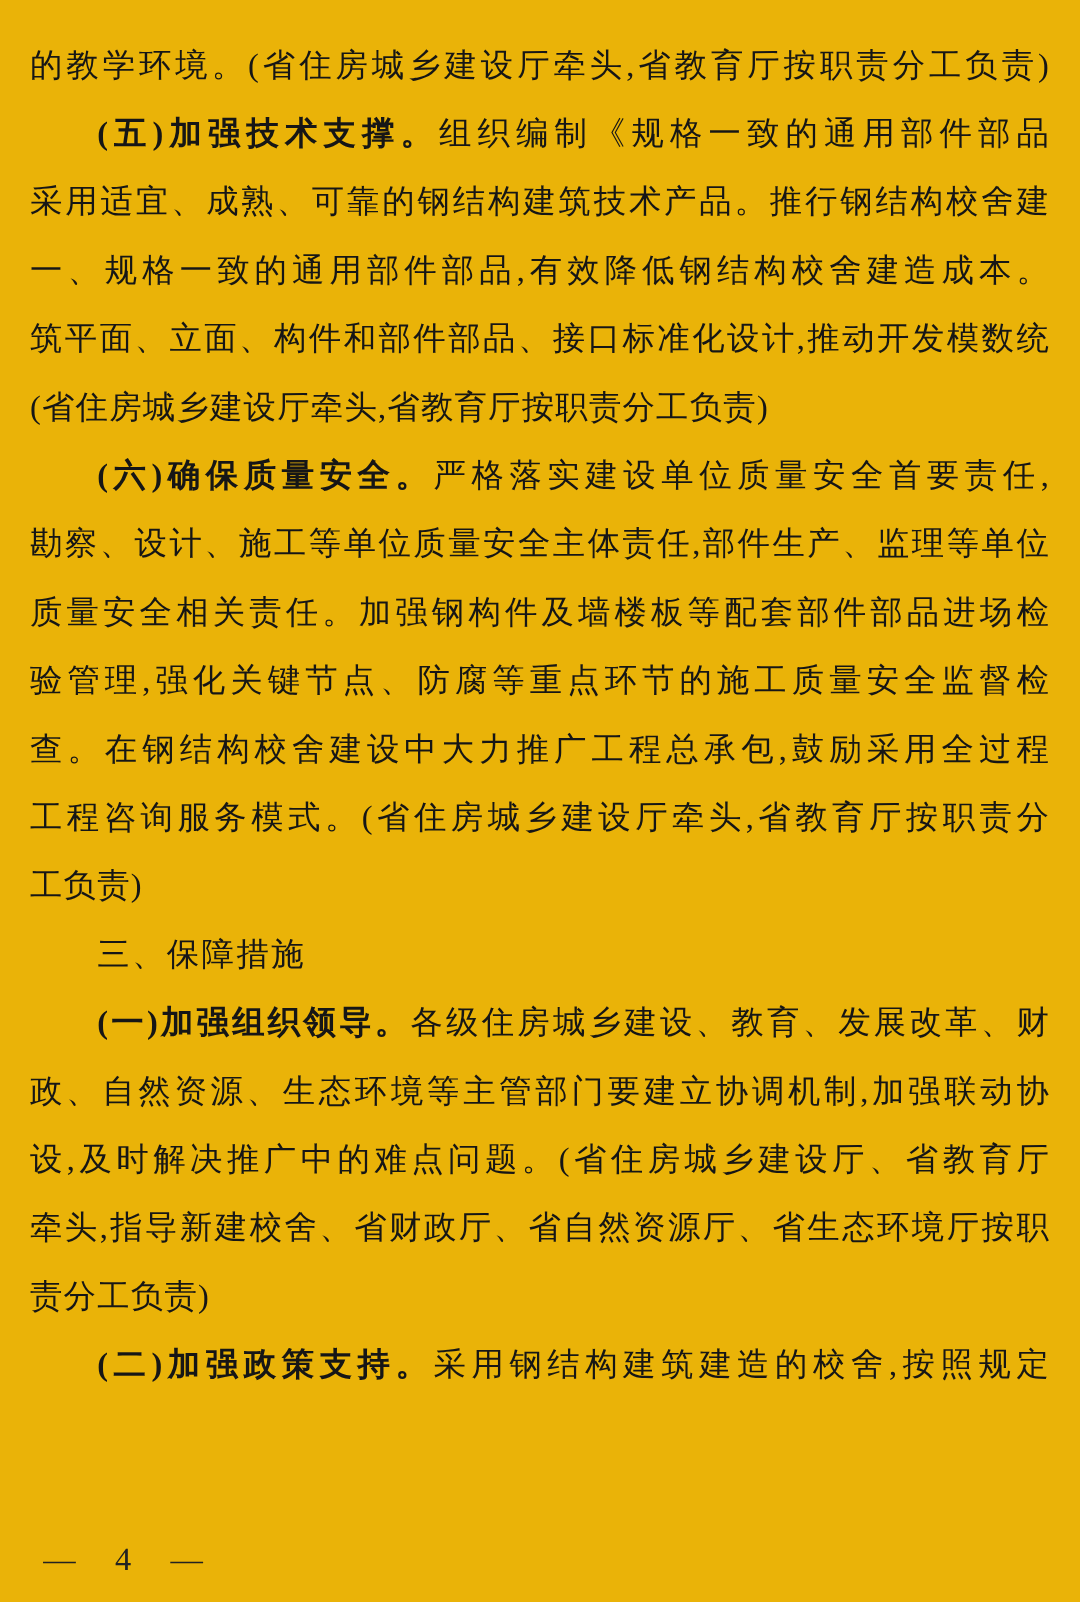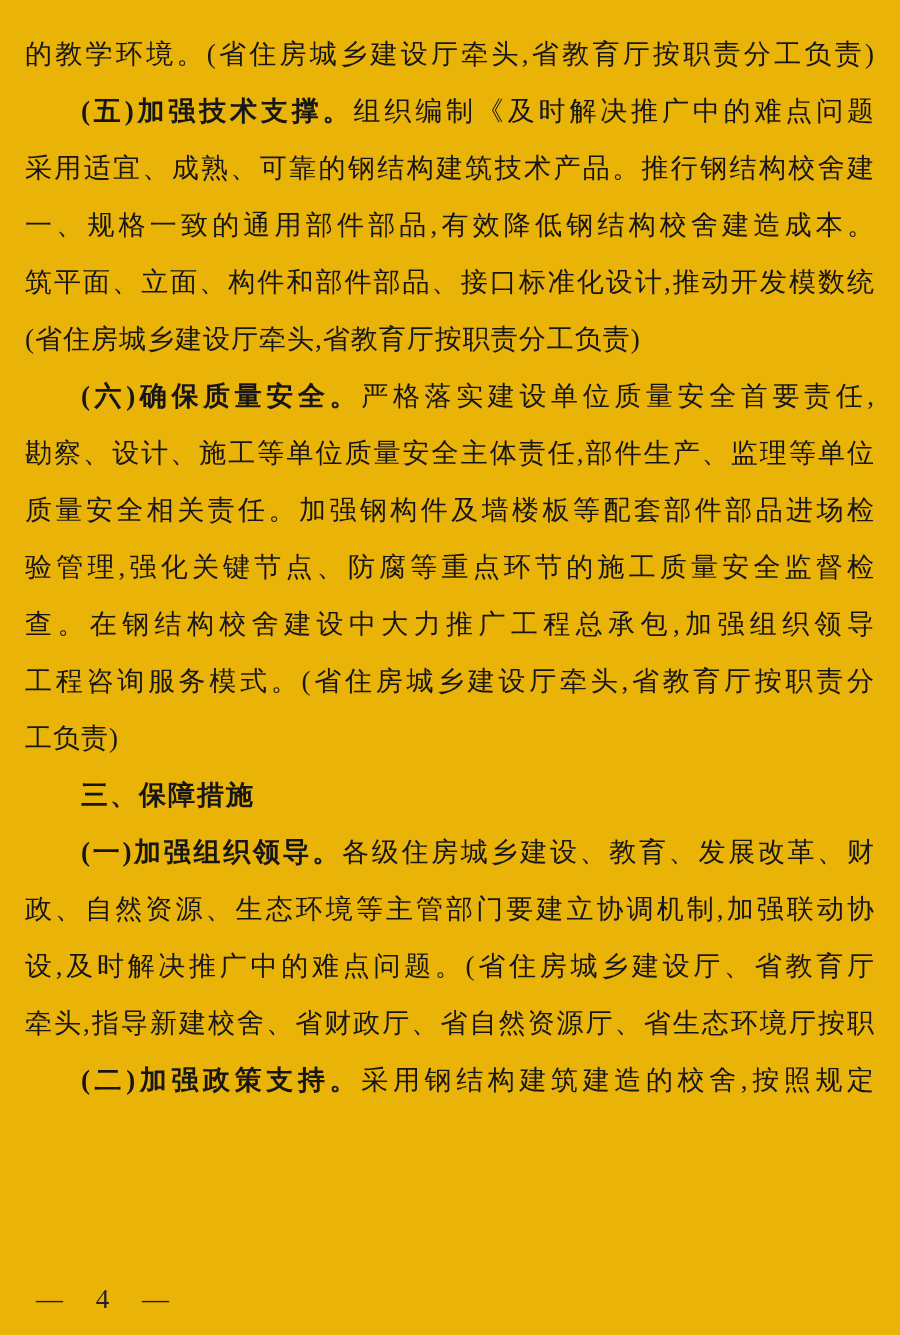--- a/index.html
+++ b/index.html
@@ -36,76 +36,77 @@
     text-align-last: justify;
     text-justify: inter-character;
   }
   .line.indent {
     text-indent: 56px;
   }
   .b {
     font-weight: bold;
   }
   .heading .b, .heading .r {
-    font-weight: bold;
+    font-weight: normal;
     letter-spacing: 2px;
   }
   .footer {
     position: absolute;
     left: 36px;
     top: 1284px;
     font-size: 27px;
     letter-spacing: 6px;
     word-spacing: 14px;
     color: #222222;
   }
 </style>
 </head>
 <body>
 
 <div class="page">
   <div class="doc">
 
     <div class="line justify"><span class="b"></span><span class="r">的教学环境。(省住房城乡建设厅牵头,省教育厅按职责分工负责)</span></div>
 
-    <div class="line justify indent"><span class="b">(五)加强技术支撑。</span><span class="r">组织编制《及时解决推广中的难点问题</span></div>
+    <div class="line justify indent"><span class="b">(五)加强技术支撑。</span><span class="r">组织编制《规格一致的通用部件部品</span></div>
 
 
     <div class="line justify"><span class="b"></span><span class="r">采用适宜、成熟、可靠的钢结构建筑技术产品。推行钢结构校舍建</span></div>
 
     <div class="line justify"><span class="b"></span><span class="r">一、规格一致的通用部件部品,有效降低钢结构校舍建造成本。</span></div>
 
     <div class="line justify"><span class="b"></span><span class="r">筑平面、立面、构件和部件部品、接口标准化设计,推动开发模数统</span></div>
 
     <div class="line"><span class="b"></span><span class="r">(省住房城乡建设厅牵头,省教育厅按职责分工负责)</span></div>
 
     <div class="line justify indent"><span class="b">(六)确保质量安全。</span><span class="r">严格落实建设单位质量安全首要责任,</span></div>
 
     <div class="line justify"><span class="b"></span><span class="r">勘察、设计、施工等单位质量安全主体责任,部件生产、监理等单位</span></div>
 
     <div class="line justify"><span class="b"></span><span class="r">质量安全相关责任。加强钢构件及墙楼板等配套部件部品进场检</span></div>
 
     <div class="line justify"><span class="b"></span><span class="r">验管理,强化关键节点、防腐等重点环节的施工质量安全监督检</span></div>
 
-    <div class="line justify"><span class="b"></span><span class="r">查。在钢结构校舍建设中大力推广工程总承包,加强组织领导</span></div>
+    <div class="line justify"><span class="b"></span><span class="r">查。在钢结构校舍建设中大力推广工程总承包,鼓励采用全过程</span></div>
 
     <div class="line justify"><span class="b"></span><span class="r">工程咨询服务模式。(省住房城乡建设厅牵头,省教育厅按职责分</span></div>
 
     <div class="line"><span class="b"></span><span class="r">工负责)</span></div>
 
     <div class="line heading indent"><span class="b">三、保障措施</span><span class="r"></span></div>
 
     <div class="line justify indent"><span class="b">(一)加强组织领导。</span><span class="r">各级住房城乡建设、教育、发展改革、财</span></div>
 
     <div class="line justify"><span class="b"></span><span class="r">政、自然资源、生态环境等主管部门要建立协调机制,加强联动协</span></div>
 
 
     <div class="line justify"><span class="b"></span><span class="r">设,及时解决推广中的难点问题。(省住房城乡建设厅、省教育厅</span></div>
 
     <div class="line justify"><span class="b"></span><span class="r">牵头,指导新建校舍、省财政厅、省自然资源厅、省生态环境厅按职</span></div>
 
+    <div class="line"><span class="b"></span><span class="r">责分工负责)</span></div>
 
     <div class="line justify indent"><span class="b">(二)加强政策支持。</span><span class="r">采用钢结构建筑建造的校舍,按照规定</span></div>
 
   </div>
 
   <div class="footer">— 4 —</div>
 </div>
 
 </body></html>

